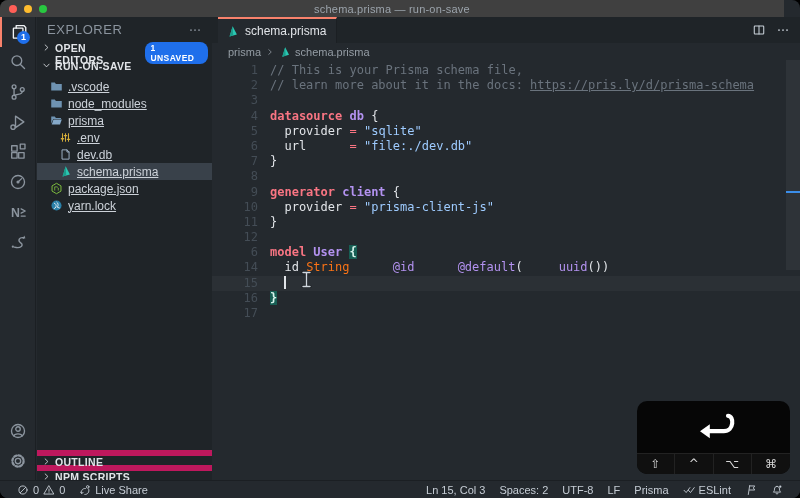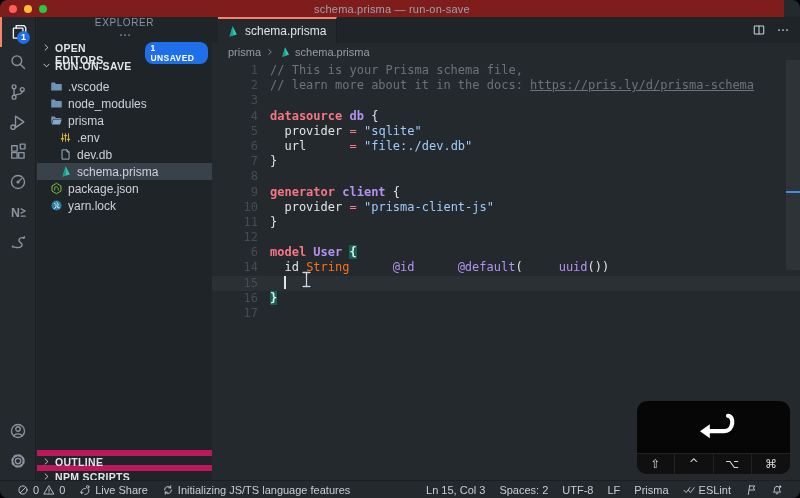--- a/index.html
+++ b/index.html
@@ -4,42 +4,42 @@
 <style>
   * { margin:0; padding:0; box-sizing:border-box; }
   html,body { background:#000; }
   body { font-family:"Liberation Sans", sans-serif; }
   #window {
     position:relative; width:800px; height:498px; overflow:hidden;
     background:#24292e; border-radius:8px; color:#e1e4e8;
   }
 
   
-  .titlebar { position:absolute; top:0; left:0; right:16px; height:17px; background:#7f1d1d; display:flex; align-items:center; justify-content:center; }
+  .titlebar { position:absolute; top:0; left:0; right:16px; height:17px; background:#404040; display:flex; align-items:center; justify-content:center; }
   .traffic { position:absolute; left:9px; top:5px; display:flex; gap:7px; }
   .traffic span { width:8px; height:8px; border-radius:50%; display:block; }
   .tl-red{background:#ff5f57}.tl-yellow{background:#febc2e}.tl-green{background:#28c840}
   .win-title { font-size:11px; color:#9ba3ab; letter-spacing:.2px; }
 
   
   .activitybar { position:absolute; left:0; top:17px; bottom:18px; width:36px; background:#24292e; border-right:1px solid #1b1f23; display:flex; flex-direction:column; }
   .ab-top { flex:1; display:flex; flex-direction:column; }
   .ab-item { position:relative; height:30px; display:flex; align-items:center; justify-content:center; color:#8b949e; cursor:pointer; }
   .ab-item.active { color:#f0f3f6; border-left:2px solid #f9826c; }
   .ab-item .badge { position:absolute; right:5px; bottom:3px; min-width:13px; height:13px; border-radius:7px; background:#1f6feb; color:#fff; font-size:9px; line-height:13px; text-align:center; font-weight:bold; }
   .ab-bottom { display:flex; flex-direction:column; margin-bottom:4px; }
 
   
   .sidebar { position:absolute; left:37px; top:17px; bottom:18px; width:175px; background:#1f2428; font-size:12px; color:#ccd2d9; }
-  .sb-header { height:25px; display:flex; align-items:center; padding:0 10px; font-size:10px; letter-spacing:.6px; color:#8b949e;flex-direction:column; }
+  .sb-header { height:25px; display:flex; align-items:center; padding:0 10px; font-size:13px; letter-spacing:.6px; color:#8b949e; }
   .sb-header .spacer{flex:1}
   .sb-section { height:18px; display:flex; align-items:flex-start; gap:3px; padding:0 4px; font-size:10.5px; font-weight:bold; color:#e1e4e8; letter-spacing:.3px; cursor:pointer; }
   .sb-badge { background:#1f6feb; color:#fff; font-size:8.5px; font-weight:bold; padding:1px 6px; border-radius:8px; margin-left:4px; letter-spacing:.4px; }
   .tree { }
-  .tree-row { height:17px; display:flex; align-items:center; gap:5px; cursor:pointer; white-space:nowrap; }
+  .tree-row { height:17px; display:flex; align-items:center; gap:5px; cursor:pointer; white-space:nowrap;text-decoration:underline; }
   .tree-row.selected { background:#39414a; }
   .tree-row .ticon { display:flex; width:14px; justify-content:center; flex:none; }
   .sb-bottom { position:absolute; bottom:0; left:0; right:0; }
   .sb-bottom .sb-section { border-top:6px solid #be185d; height:15px; }
 
   
   .editor { position:absolute; left:212px; top:17px; right:0; bottom:18px; background:#24292e; }
   .tabbar { position:absolute; top:0; left:0; right:0; height:26px; background:#1f2428; display:flex; }
   .tab { margin-left:6px; width:119px; background:#24292e; border-top:2px solid #f9826c; border-right:1px solid #1b1f23; display:flex; align-items:center; gap:6px; padding:0 8px; font-size:12px; color:#e1e4e8; cursor:pointer; }
   .dirty-dot { width:7px; height:7px; border-radius:50%; background:#c9d1d9; margin-left:auto; }
@@ -448,28 +448,20 @@
         <div class="status-item">
           <span class="sicon" style="display: flex;">
             <svg width="12" height="12" viewBox="0 0 16 16" fill="none" stroke="currentColor" stroke-width="1.2" stroke-linecap="round" stroke-linejoin="round">
               <circle cx="11.6" cy="3.8" r="1.7"></circle>
               <path d="M12.8 6.6 c1.6 4-1.2 7.6-5 7.4 M8.6 6 C5 5.4 2.4 8.6 3.4 12.2"></path>
               <path d="M3.4 12.2 l-1.6-1.4 M3.4 12.2 l2-0.6"></path>
             </svg>
           </span>
           <span>Live Share</span>
         </div>
-        <div class="status-item">
-          <span class="sicon" style="display: flex;">
-            <svg width="12" height="12" viewBox="0 0 16 16" fill="none" stroke="currentColor" stroke-width="1.2" stroke-linecap="round" stroke-linejoin="round">
-              <path d="M3.4 8 a4.6 4.6 0 0 1 8.2-2.9 m0 0 v-2.7 m0 2.7 h-2.7 M12.6 8 a4.6 4.6 0 0 1 -8.2 2.9 m0 0 v2.7 m0 -2.7 h2.7"></path>
-            </svg>
-          </span>
-          <span>Initializing JS/TS language features</span>
-        </div>
       </div>
     <div class="sb-right" id="status-right">
         <div class="status-item">
           <span>Ln 15, Col 3</span>
         </div>
         <div class="status-item">
           <span>Spaces: 2</span>
         </div>
         <div class="status-item">
           <span>UTF-8</span>

